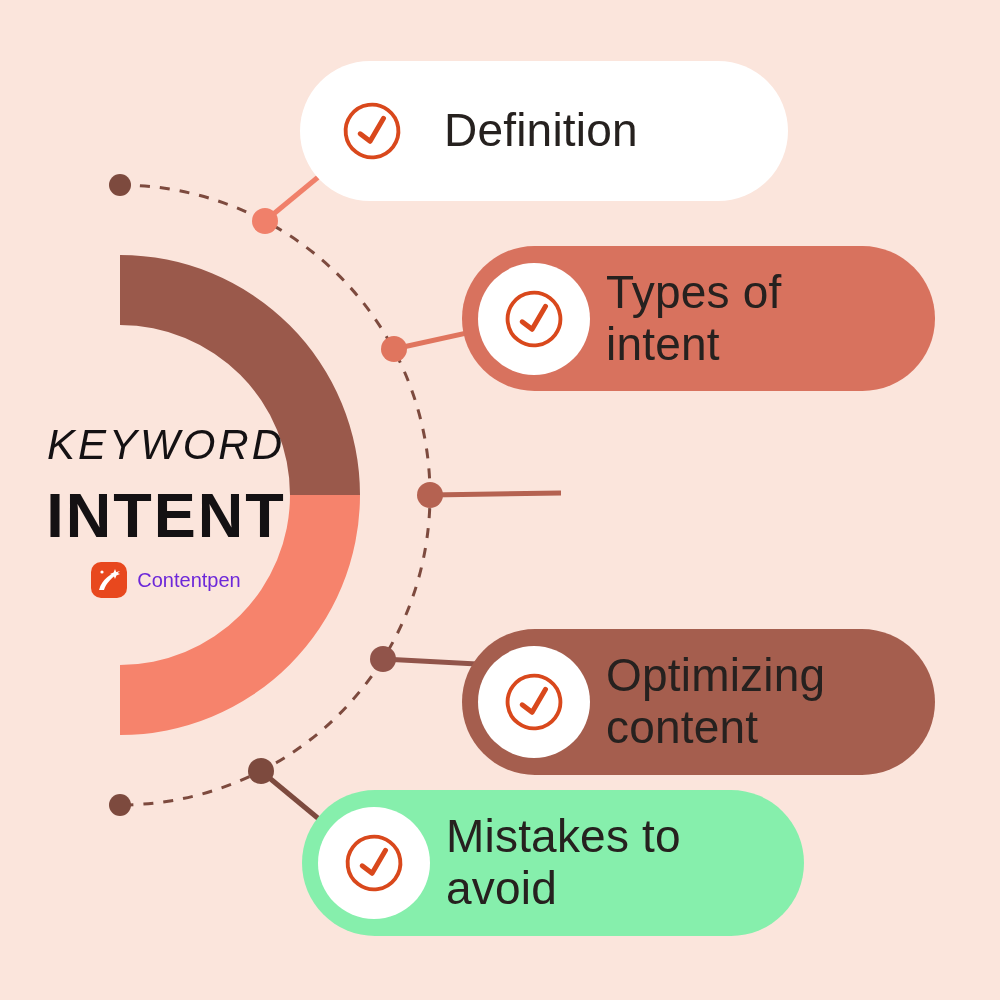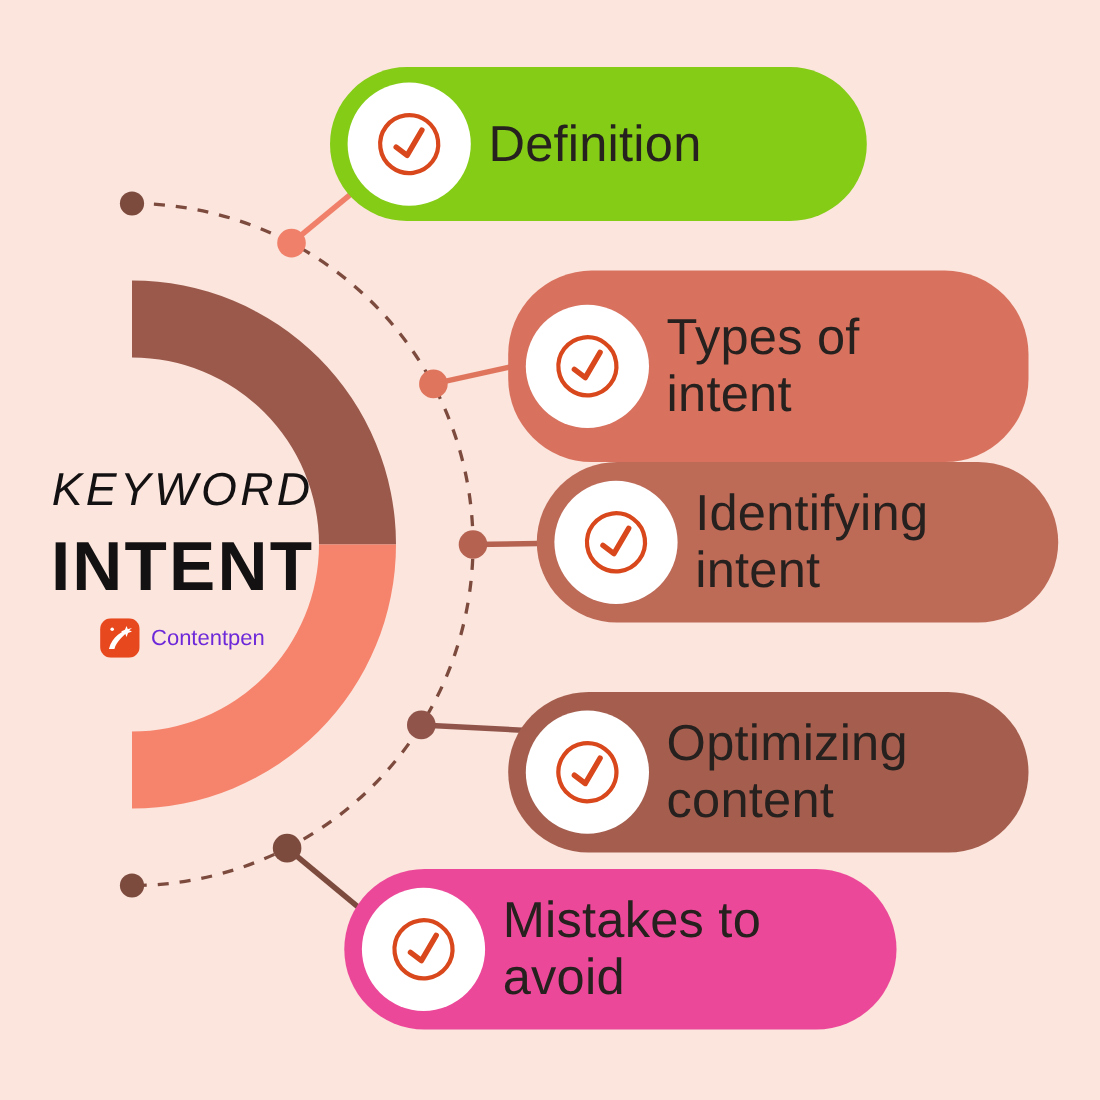--- a/index.html
+++ b/index.html
@@ -103,69 +103,58 @@
       <svg class="brand-icon" viewBox="0 0 36 36">
         <rect x="0" y="0" width="36" height="36" rx="10" fill="#e8481e"></rect>
         <path d="M8 28 C 11 17, 20 11, 29 9 C 21 16, 15 21, 13 28 Z" fill="#ffffff"></path>
         <path d="M24 7 l1.4 3.6 3.6 1.4 -3.6 1.4 -1.4 3.6 -1.4 -3.6 -3.6 -1.4 3.6 -1.4 z" fill="#ffffff"></path>
         <circle cx="11" cy="10" r="1.6" fill="#ffffff"></circle>
       </svg>
       <span id="brand-name">Contentpen</span>
     </div>
   </div>
 
-  <div class="pill" style="left: 300px; top: 61px; width: 488px; height: 140px; background: #84cc16;">
+  <div class="pill" style="left: 300px; top: 61px; width: 488px; height: 140px; background: #ffffff;">
     <div class="badge">
       <svg width="66" height="66" viewBox="0 0 60 60">
         <g fill="none" stroke-linecap="round" stroke-linejoin="round" transform="rotate(-8 30 30)" stroke="#d9481c">
           <circle cx="30" cy="30" r="24" stroke-width="3.5"></circle>
           <path d="M19 31 l8 8 l15 -19" stroke-width="4.5"></path>
         </g>
       </svg>
     </div>
     <div class="pill-label">Definition</div>
   </div>
 
-  <div class="pill" style="left: 462px; top: 246px; width: 473px; height: 174px; background: rgb(216, 114, 94);">
+  <div class="pill" style="left: 462px; top: 246px; width: 473px; height: 145px; background: rgb(216, 114, 94);">
     <div class="badge">
       <svg width="66" height="66" viewBox="0 0 60 60">
         <g fill="none" stroke-linecap="round" stroke-linejoin="round" transform="rotate(-8 30 30)" stroke="#d9481c">
           <circle cx="30" cy="30" r="24" stroke-width="3.5"></circle>
           <path d="M19 31 l8 8 l15 -19" stroke-width="4.5"></path>
         </g>
       </svg>
     </div>
     <div class="pill-label">Types of intent</div>
   </div>
 
-  <div class="pill" style="left: 488px; top: 420px; width: 474px; height: 146px; background: rgb(189, 106, 87);">
-    <div class="badge">
-      <svg width="66" height="66" viewBox="0 0 60 60">
-        <g fill="none" stroke-linecap="round" stroke-linejoin="round" transform="rotate(-8 30 30)" stroke="#d9481c">
-          <circle cx="30" cy="30" r="24" stroke-width="3.5"></circle>
-          <path d="M19 31 l8 8 l15 -19" stroke-width="4.5"></path>
-        </g>
-      </svg>
-    </div>
-    <div class="pill-label">Identifying intent</div>
-  </div>
 
   <div class="pill" style="left: 462px; top: 594px; width: 473px; height: 146px; background: rgb(165, 94, 78); margin-top: 35px;">
     <div class="badge">
       <svg width="66" height="66" viewBox="0 0 60 60">
         <g fill="none" stroke-linecap="round" stroke-linejoin="round" transform="rotate(-8 30 30)" stroke="#d9481c">
           <circle cx="30" cy="30" r="24" stroke-width="3.5"></circle>
           <path d="M19 31 l8 8 l15 -19" stroke-width="4.5"></path>
         </g>
       </svg>
     </div>
     <div class="pill-label">Optimizing content</div>
   </div>
 
-  <div class="pill" style="left: 313px; top: 790px; width: 502px; height: 146px; background: #ec4899;">
+  <div class="pill" style="left: 302px; top: 790px; width: 502px; height: 146px; background: #86efac;">
     <div class="badge">
       <svg width="66" height="66" viewBox="0 0 60 60">
         <g fill="none" stroke-linecap="round" stroke-linejoin="round" transform="rotate(-8 30 30)" stroke="#d9481c">
           <circle cx="30" cy="30" r="24" stroke-width="3.5"></circle>
           <path d="M19 31 l8 8 l15 -19" stroke-width="4.5"></path>
         </g>
       </svg>
     </div>
     <div class="pill-label">Mistakes to avoid</div>
   </div>

